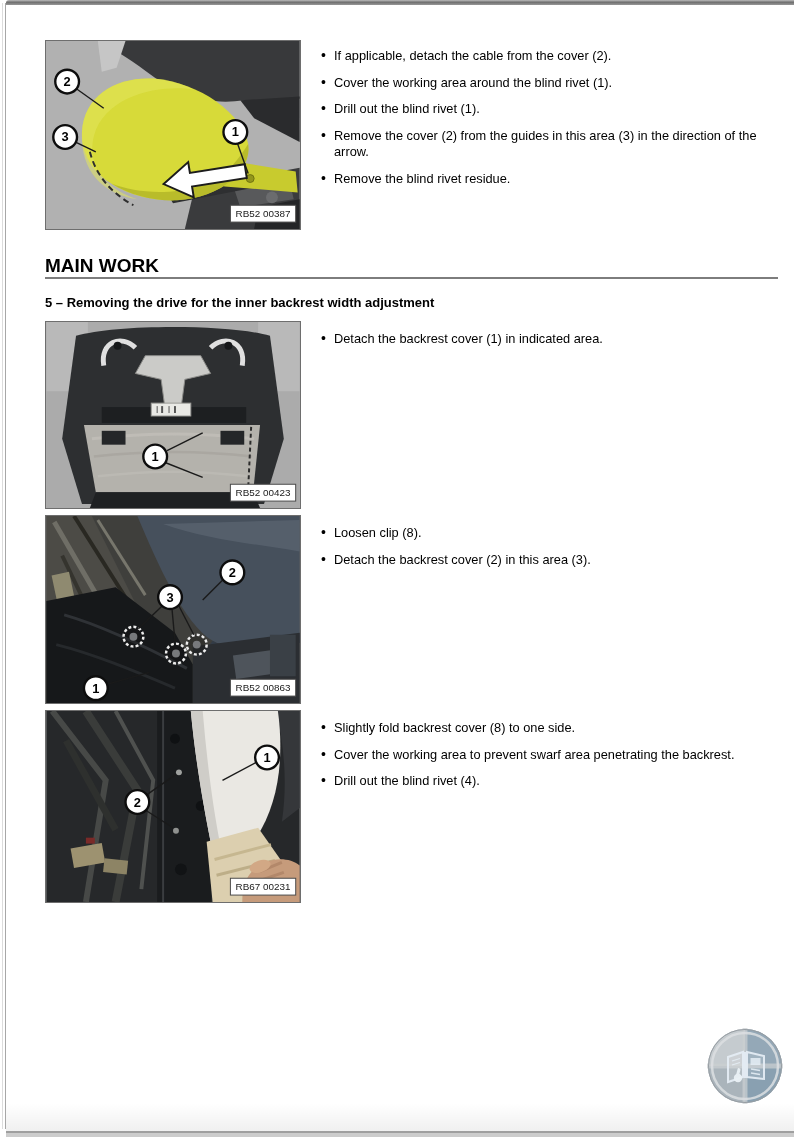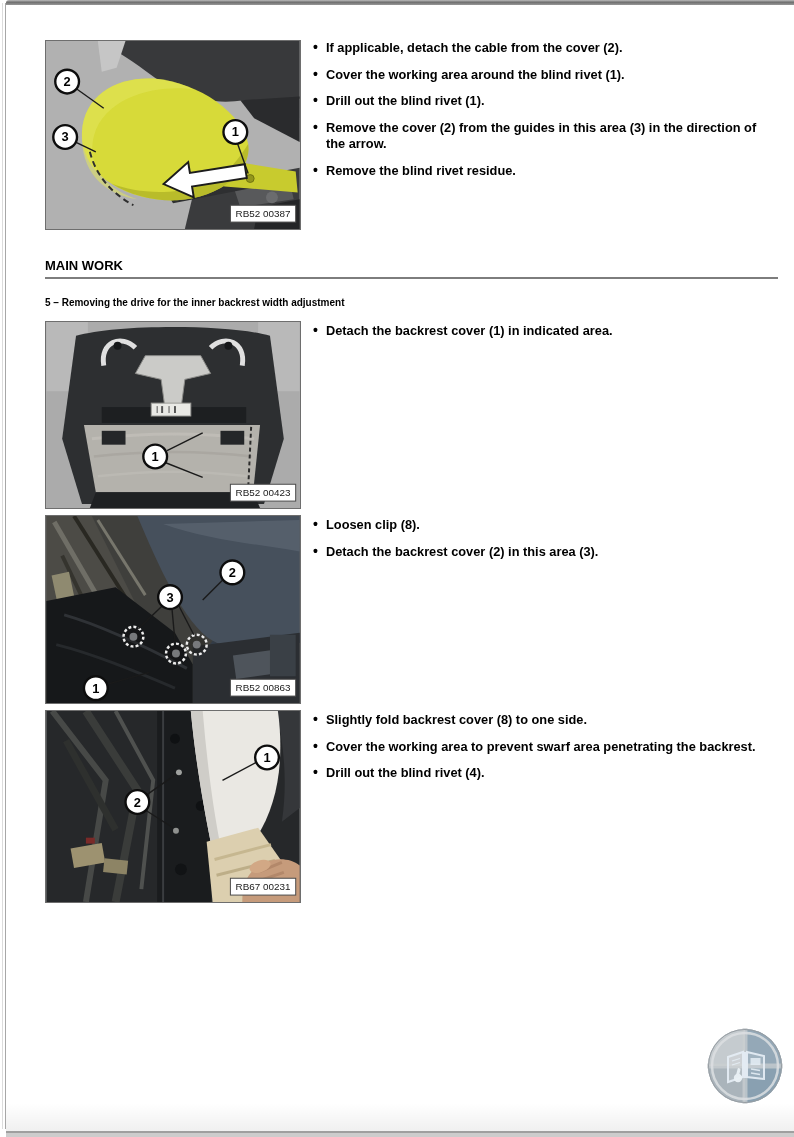--- a/index.html
+++ b/index.html
@@ -25,27 +25,27 @@
   .fig{position:absolute;border:1px solid #6e6e6e;box-sizing:border-box;background:#b1b1b1;}
   .fig svg{display:block;width:100%;height:100%;}
   svg text{font-family:"Liberation Sans", sans-serif;}
   .co{font-size:13px;font-weight:bold;fill:#000;text-anchor:middle;}
   .cocircle{fill:#ffffff;stroke:#0d0d0d;stroke-width:2.4;}
   .leader{stroke:#1a1a1a;stroke-width:1.4;}
   .figlabel-box{fill:#ffffff;stroke:#4a4a4a;stroke-width:1;}
   .figlabel{font-size:10px;fill:#1a1a1a;text-anchor:middle;}
 
   
-  ul.bullets{list-style:none;margin:4px;padding:0;font-weight:bold;}
+  ul.bullets{list-style:none;margin:12px;padding:0;}
   ul.bullets li{position:relative;padding-left:14px;margin:0 0 10px 0;
     font-size:12.8px;line-height:16.5px;}
   ul.bullets li::before{content:"\2022";position:absolute;left:1px;top:-1px;font-size:14px;}
-  .hd{font-weight:bold;font-size:13px;line-height:15px;margin:0;}
+  .hd{font-weight:bold;font-size:19px;line-height:15px;margin:0;}
   .rule{border:0;border-top:2px solid #7d7d7d;margin:4px 0 0 0;}
-  .step-hd{font-weight:bold;font-size:10px;line-height:15px;margin:0;}
+  .step-hd{font-weight:bold;font-size:13px;line-height:15px;margin:0;}
 
   .logo{position:absolute;left:707px;top:1028px;width:76px;height:76px;opacity:.92;}
 </style>
 </head>
 <body>
 
 <div class="frame-top"></div>
 <div class="frame-left-a"></div>
 <div class="frame-left-b"></div>
 <div class="page-fade"></div>

